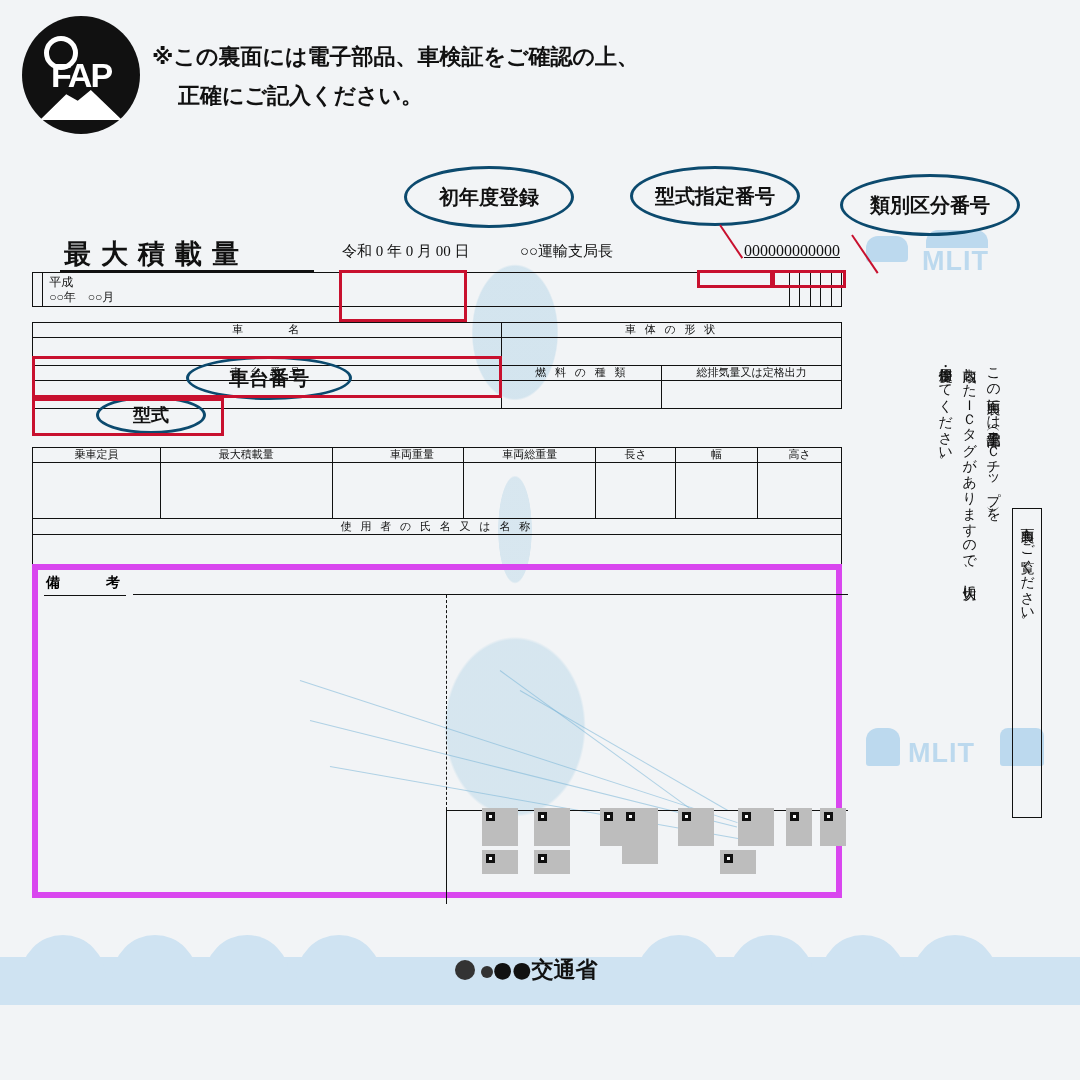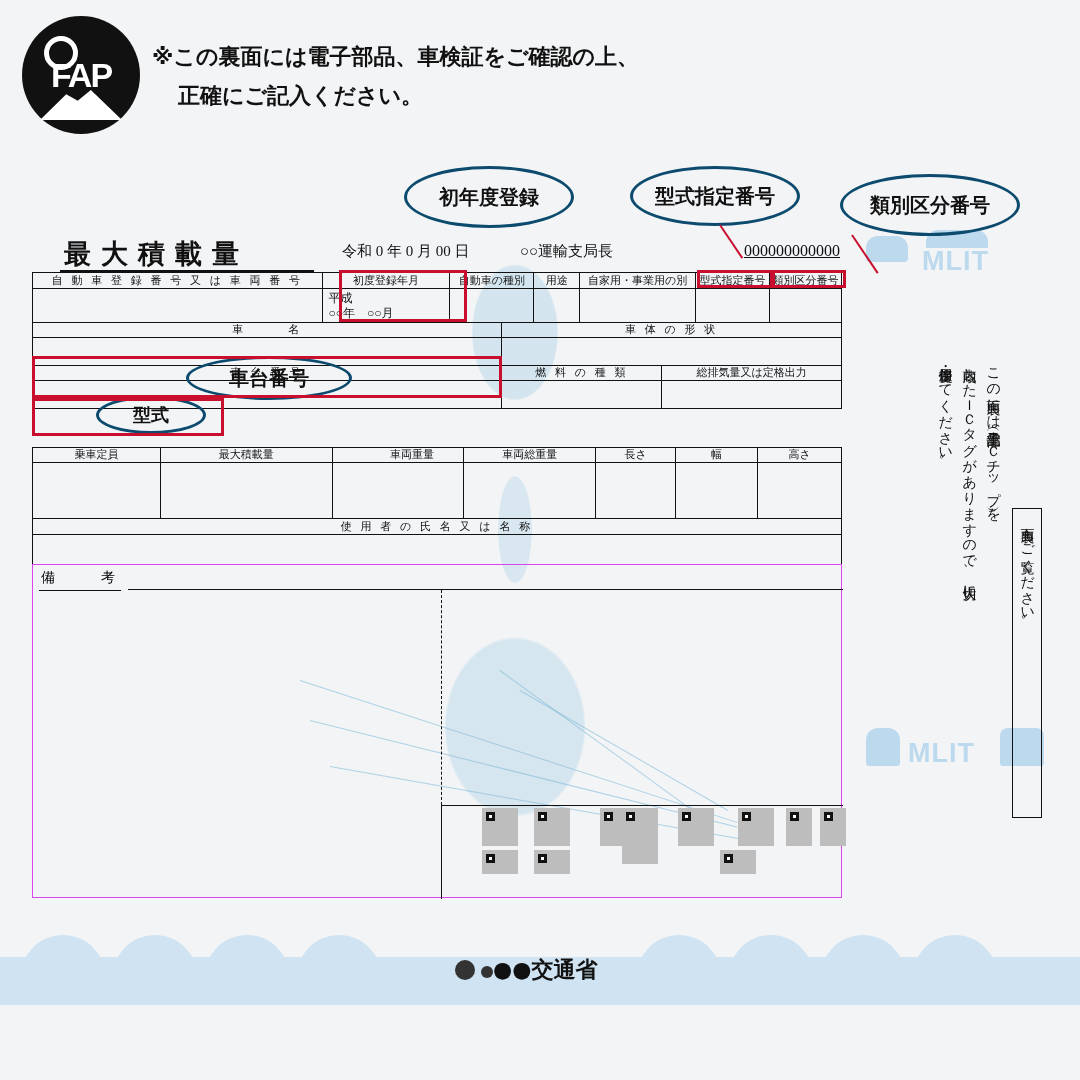--- a/index.html
+++ b/index.html
@@ -169,29 +169,20 @@
 
   <div id="cert">
     <div class="ttl">最大積載量</div>
     <div class="ttl-ul"></div>
     <div class="hdrline" style="left:310px;top:4px;text-align:right;">令和 0 年 0 月 00 日</div>
     <div class="hdrline" style="left:488px;top:4px;">○○運輸支局長</div>
     <div class="hdrline" style="left:712px;top:4px;font-size:16px;text-decoration:underline;">000000000000</div>
 
     <table class="grid" style="left:0;top:34px;width:810px;">
       <tbody>
-          <tr style="height:16px;">
-        <td style="width:290px;" class="sp">自 動 車 登 録 番 号 又 は 車 両 番 号</td>
-        <td style="width:128px;">初度登録年月</td>
-        <td style="width:84px;">自動車の種別</td>
-        <td style="width:46px;">用途</td>
-        <td style="width:116px;">自家用・事業用の別</td>
-        <td style="width:74px;">型式指定番号</td>
-        <td style="width:72px;">類別区分番号</td>
-      </tr>
       <tr style="height:34px;">
         <td></td>
         <td style="text-align:left;padding-left:6px;font-size:12px;white-space:pre-line;">平成
 ○○年　○○月</td>
         <td></td>
             <td></td>
             <td></td>
             <td></td>
             <td></td>
       </tr>
@@ -254,21 +245,21 @@
       <tbody>
           <tr style="height:16px;">
         <td style="width:810px;" class="sp">使 用 者 の 氏 名 又 は 名 称</td>
       </tr>
       <tr style="height:30px;">
             <td></td>
           </tr>
     </tbody>
       </table>
 
-    <div style="position:absolute;left:0;top:326px;width:810px;height:334px;border:1px solid #d946ef;">
+    <div style="position:absolute;left:0;top:326px;width:810px;height:334px;border:6px solid #d946ef;font-weight:bold;">
       <div style="position:absolute;left:8px;top:4px;font-size:14px;letter-spacing:6px;">備　　考</div>
       <div style="position:absolute;left:6px;top:25px;width:82px;height:1px;background:#111;"></div>
       <div style="position:absolute;left:95px;top:24px;width:715px;height:1px;background:#111;"></div>
       <div style="position:absolute;left:408px;top:25px;width:0;height:215px;border-left:1px dashed #111;"></div>
       <div style="position:absolute;left:408px;top:240px;width:402px;height:94px;border-left:1px solid #111;border-top:1px solid #111;"></div>
     </div>
 
     <div id="icstrip">
       <div class="chip" style="left:40px;top:0;width:36px;height:38px;">
           <b></b>

